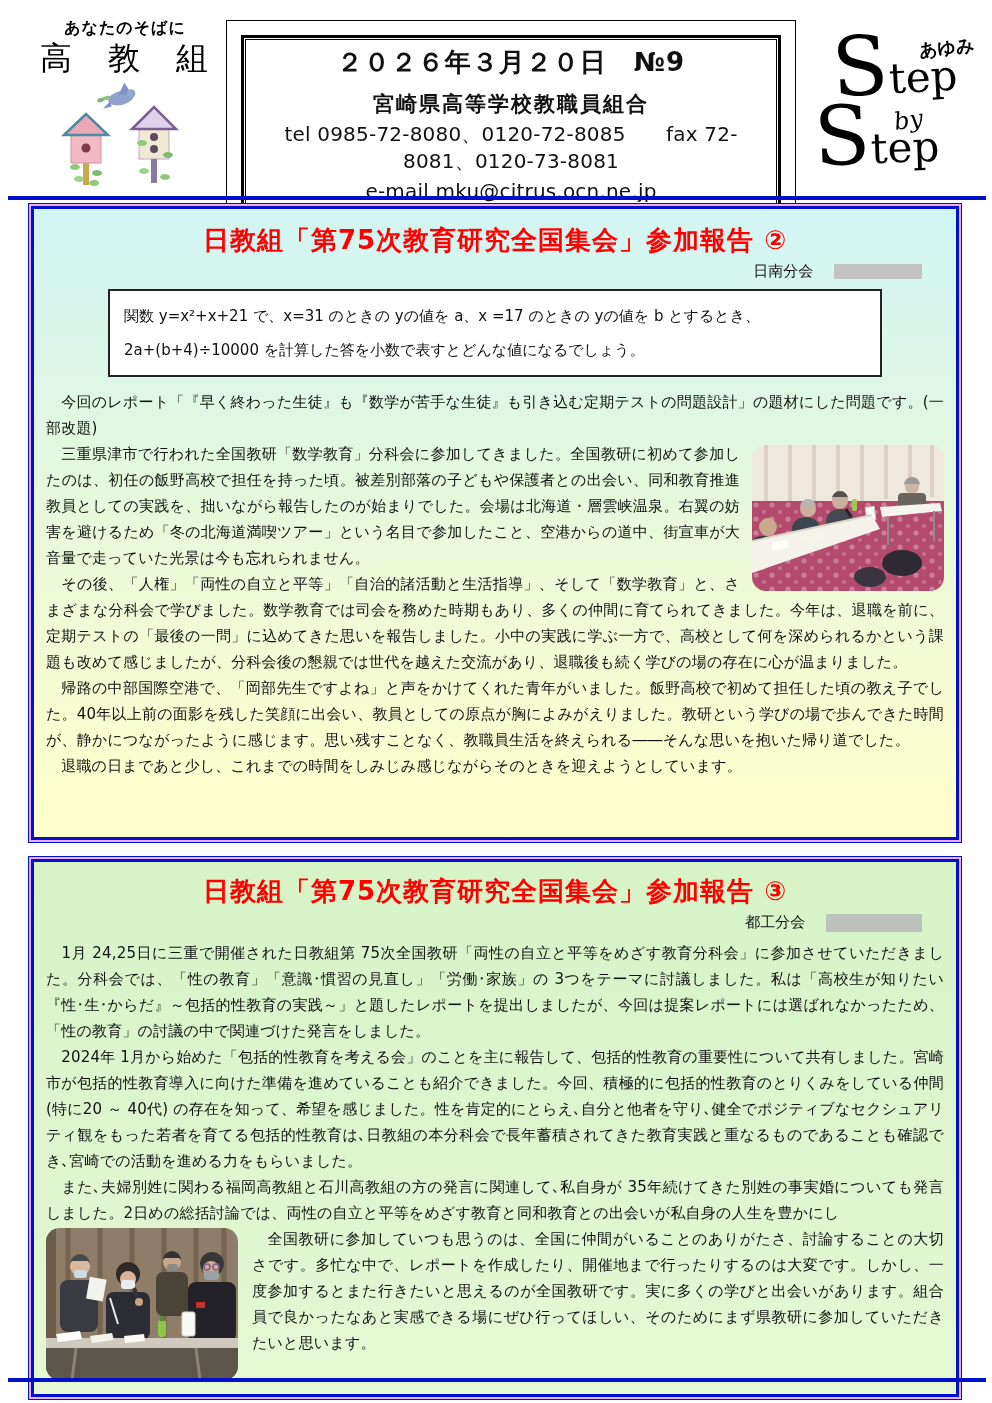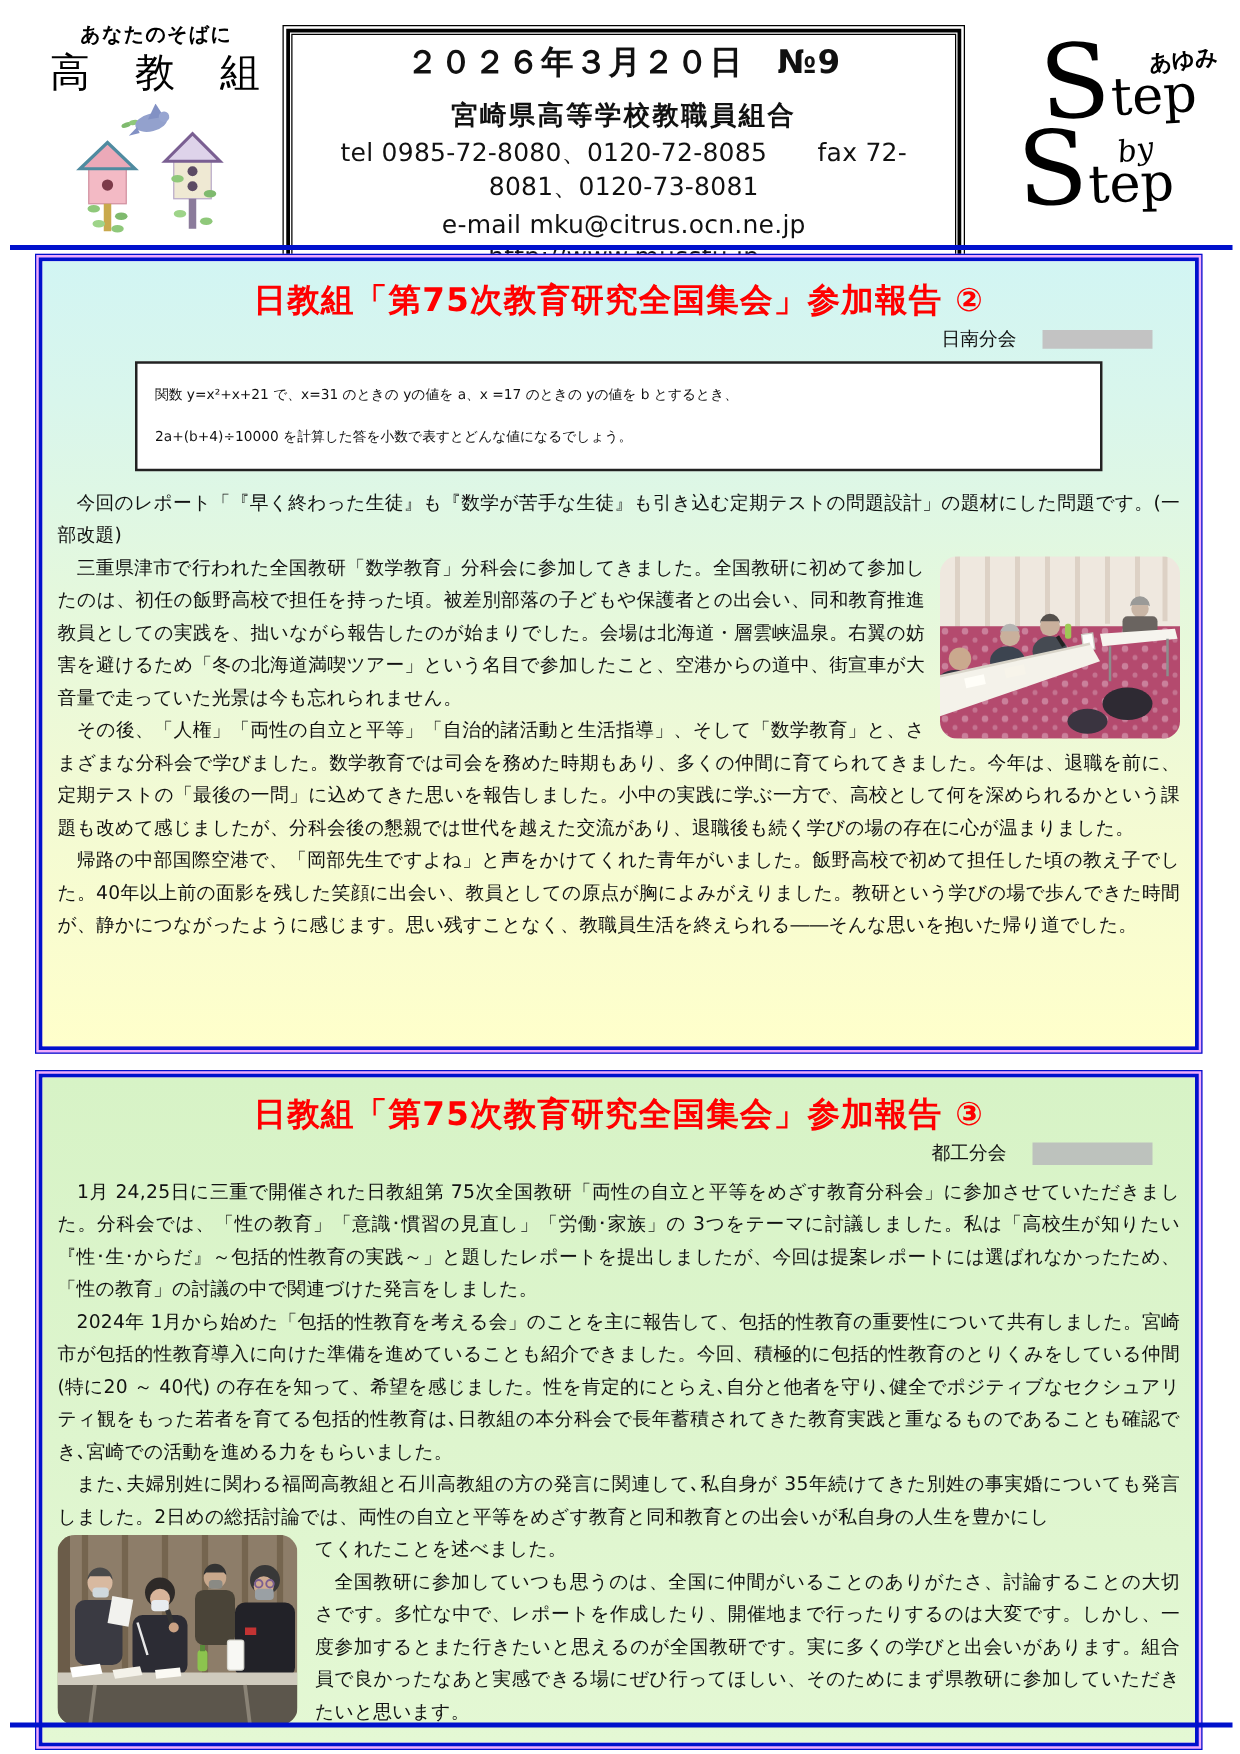--- a/index.html
+++ b/index.html
@@ -6,21 +6,21 @@
   .page{position:relative;width:992px;height:1403px;background:#fff;overflow:hidden;
         font-family:"DejaVu Sans",sans-serif;color:#111;}
 
   
   .header{position:absolute;top:12px;left:0;right:0;height:184px;}
   .union-logo{position:absolute;left:30px;top:6px;width:190px;text-align:center;}
   .union-tagline{font-size:16px;font-weight:900;letter-spacing:1px;color:#000;}
   .union-name{font-size:32px;font-weight:400;letter-spacing:2px;color:#000000;margin-top:-2px;}
   .union-art{margin-top:2px;}
 
-  .masthead{position:absolute;left:226px;top:8px;width:540px;border:1px solid #000;padding:2px;background:#fff;}
+  .masthead{position:absolute;left:226px;top:8px;width:540px;border:1px solid #000;padding:14px;background:#fff;}
   .masthead-mid{border:3px solid #000;padding:1px;}
   .masthead-in{border:1px solid #000;padding:7px 4px 9px;text-align:center;}
   .mh-date{font-size:26px;font-weight:bold;letter-spacing:1px;line-height:1.2;}
   .mh-org{font-size:21px;font-weight:bold;letter-spacing:2px;margin-top:12px;}
   .mh-pub{font-size:15px;margin-top:8px;}
   .mh-contact,.mh-online{font-size:20px;margin-top:3px;letter-spacing:.2px;}
 
   .sbs{position:absolute;right:16px;top:8px;width:178px;height:176px;font-family:"DejaVu Serif",serif;color:#000;}
   .sbs-line{position:absolute;font-size:42px;line-height:1;}
   .sbs-line::first-letter{font-size:82px;}
@@ -44,21 +44,21 @@
   .sec-bg2{min-height:500px;padding:4px 12px 10px;
     background:linear-gradient(180deg,#d7f3c6 0%,#def5ce 55%,#e4f8d4 100%);}
   .sec-title{color:#ff0000;font-weight:bold;font-size:26px;text-align:center;
              letter-spacing:1px;margin:8px 0 4px;}
   .byline{text-align:right;font-size:15px;padding-right:22px;margin:4px 0 8px;}
   .redact{display:inline-block;width:88px;height:15px;background:#c3c3c3;
           vertical-align:middle;margin-left:16px;}
   .redact2{width:96px;height:18px;background:#bdc2bd;}
 
   .problem{background:#fff;border:2px solid #222;width:742px;margin:2px auto 12px;
-           padding:8px 14px;font-size:11px;line-height:34px;}
+           padding:8px 14px;font-size:15px;line-height:34px;}
 
   .sec-body{font-size:15px;line-height:26px;text-align:justify;letter-spacing:.2px;}
   .sec-body p{margin:0;}
   .photo-right{float:right;width:192px;height:146px;margin:4px 0 6px 12px;
                border-radius:14px;overflow:hidden;}
   .photo-left{float:left;width:192px;height:152px;margin:2px 14px 4px 0;
               border-radius:14px;overflow:hidden;}
   .clear{clear:both;}
 </style>
 </head>
@@ -195,20 +195,21 @@
                 <rect x="20" y="96" width="16" height="8" fill="#fffef8" transform="rotate(-12 28 100)"></rect>
                 <rect x="52" y="88" width="16" height="8" fill="#f7f4ea" transform="rotate(-12 60 92)"></rect>
 
                 <ellipse cx="150" cy="118" rx="20" ry="13" fill="#2e2a33"></ellipse>
                 <ellipse cx="118" cy="132" rx="16" ry="10" fill="#3a3440"></ellipse>
               </svg>
             </div>
             <p>　三重県津市で行われた全国教研「数学教育」分科会に参加してきました。全国教研に初めて参加したのは、初任の飯野高校で担任を持った頃。被差別部落の子どもや保護者との出会い、同和教育推進教員としての実践を、拙いながら報告したのが始まりでした。会場は北海道・層雲峡温泉。右翼の妨害を避けるため「冬の北海道満喫ツアー」という名目で参加したこと、空港からの道中、街宣車が大音量で走っていた光景は今も忘れられません。</p>
             <p>　その後、「人権」「両性の自立と平等」「自治的諸活動と生活指導」、そして「数学教育」と、さまざまな分科会で学びました。数学教育では司会を務めた時期もあり、多くの仲間に育てられてきました。今年は、退職を前に、定期テストの「最後の一問」に込めてきた思いを報告しました。小中の実践に学ぶ一方で、高校として何を深められるかという課題も改めて感じましたが、分科会後の懇親では世代を越えた交流があり、退職後も続く学びの場の存在に心が温まりました。</p>
             <p>　帰路の中部国際空港で、「岡部先生ですよね」と声をかけてくれた青年がいました。飯野高校で初めて担任した頃の教え子でした。40年以上前の面影を残した笑顔に出会い、教員としての原点が胸によみがえりました。教研という学びの場で歩んできた時間が、静かにつながったように感じます。思い残すことなく、教職員生活を終えられる――そんな思いを抱いた帰り道でした。</p>
+            <p>　退職の日まであと少し、これまでの時間をしみじみ感じながらそのときを迎えようとしています。</p>
             <div class="clear"></div>
           </div>
         </div>
       </div>
     </div>
 
     <div class="sec">
       <div class="sec-inner">
         <div class="sec-bg2">
           <div class="sec-title">日教組「第75次教育研究全国集会」参加報告 ③</div>
@@ -267,21 +268,20 @@
                 <rect x="0" y="110" width="192" height="10" fill="#cfcabd"></rect>
                 <rect x="0" y="120" width="192" height="32" fill="#5c564c"></rect>
                 <line x1="30" y1="120" x2="26" y2="152" stroke="#8a8376" stroke-width="3"></line>
                 <line x1="150" y1="120" x2="154" y2="152" stroke="#8a8376" stroke-width="3"></line>
 
                 <polygon points="10,106 34,103 36,111 12,114" fill="#ffffff"></polygon>
                 <polygon points="44,108 66,105 68,112 46,115" fill="#f4f2ea"></polygon>
                 <polygon points="78,108 98,106 99,113 79,115" fill="#fbfaf4"></polygon>
               </svg>
             </div>
-            <p>てくれたことを述べました。</p>
             <p>　全国教研に参加していつも思うのは、全国に仲間がいることのありがたさ、討論することの大切さです。多忙な中で、レポートを作成したり、開催地まで行ったりするのは大変です。しかし、一度参加するとまた行きたいと思えるのが全国教研です。実に多くの学びと出会いがあります。組合員で良かったなあと実感できる場にぜひ行ってほしい、そのためにまず県教研に参加していただきたいと思います。</p>
             <div class="clear"></div>
           </div>
         </div>
       </div>
     </div>
   </div>
 
   <div class="rule rule-bottom"></div>
 </div>

